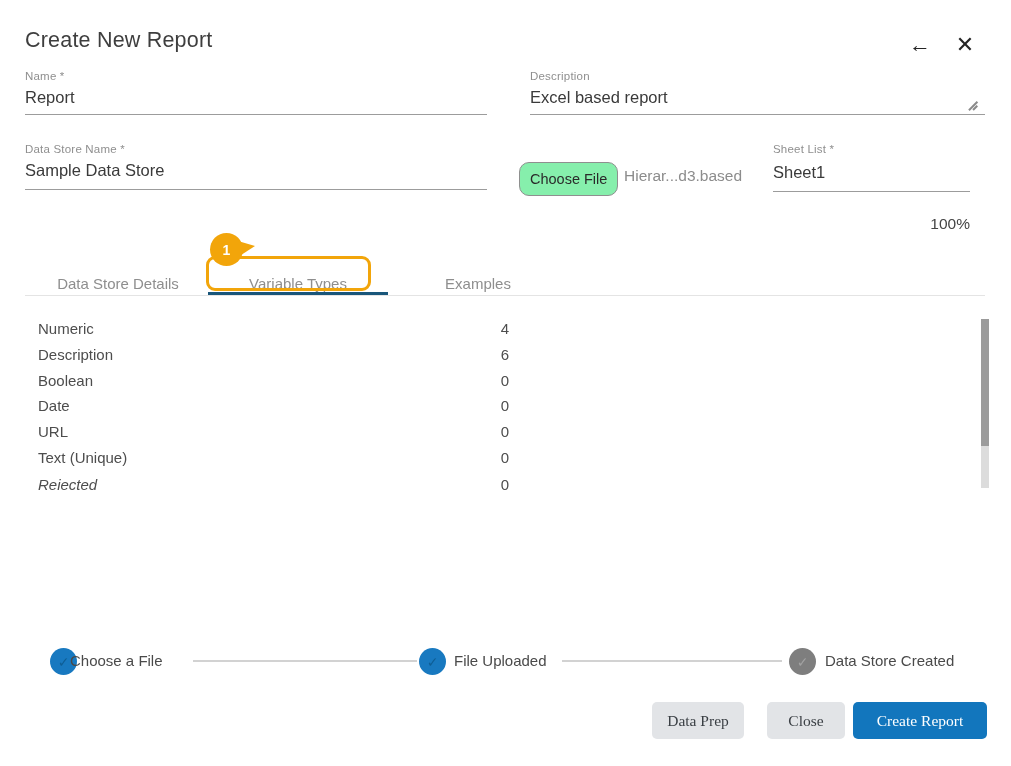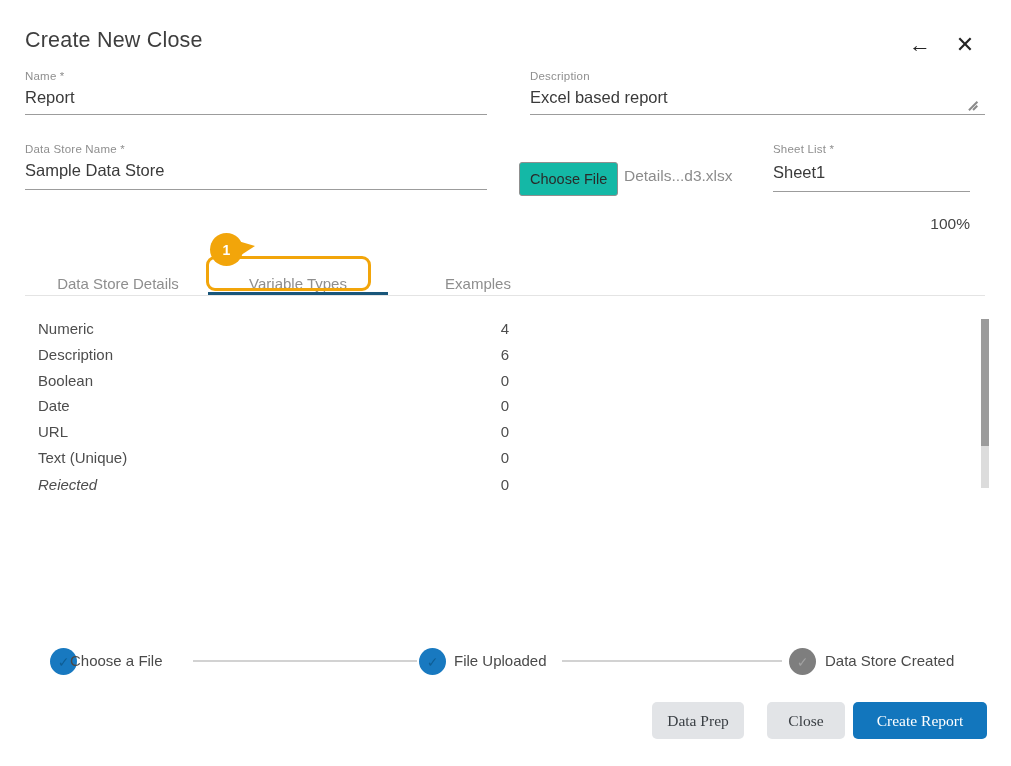--- a/index.html
+++ b/index.html
@@ -9,21 +9,21 @@
 
   .dialog-title { left: 25px; top: 28px; font-size: 21.5px; color: #3e3e3e; font-weight: 500; letter-spacing: 0.2px; }
   .icon-btn { width: 34px; height: 34px; font-size: 22px; color: #242424; display: flex; align-items: center; justify-content: center; cursor: pointer; }
   .back-btn { left: 903px; top: 28px; }
   .close-btn { left: 948px; top: 28px; }
 
   .field-label { font-size: 11.5px; color: #8f8f8f; letter-spacing: 0.2px; }
   .field-value { font-size: 16.5px; color: #3a3a3a; }
   .field-line { height: 1px; background: #9c9c9c; }
 
-  .choose-file-btn { left: 519px; top: 162px; height: 28px; padding: 16px 10px; background: #14b8a6; border: 1px solid #8f8f8f; border-radius: 3px; font-size: 14.5px; color: #2a2a2a; display: flex; align-items: center; cursor: pointer; font-family: "Liberation Sans", sans-serif; }
+  .choose-file-btn { left: 519px; top: 162px; height: 28px; padding: 16px 10px; background: #86efac; border: 1px solid #8f8f8f; border-radius: 10px; font-size: 14.5px; color: #2a2a2a; display: flex; align-items: center; cursor: pointer; font-family: "Liberation Sans", sans-serif; }
   .file-name { left: 624px; top: 167px; font-size: 15.5px; color: #8c8c8c; }
 
   .percent { left: 870px; top: 215px; width: 100px; text-align: right; font-size: 15.5px; color: #454545; }
 
   .tab { top: 258px; width: 180px; height: 34px; display: flex; align-items: flex-end; justify-content: center; font-size: 15px; color: #8e8e8e; cursor: pointer; }
   .tab-underline { left: 208px; top: 292px; width: 180px; height: 3px; background: #19567a; }
   .tabs-divider { left: 25px; top: 295px; width: 960px; height: 1px; background: #e4e4e4; }
 
   .ann-rect { left: 206px; top: 256px; width: 165px; height: 35px; border: 3.5px solid #f2a50a; border-radius: 9px; pointer-events: none; }
   .ann-bubble { left: 210px; top: 233px; width: 33px; height: 33px; background: #f2a50a; border-radius: 50%; color: #ffffff; font-size: 14px; font-weight: bold; display: flex; align-items: center; justify-content: center; }
@@ -47,42 +47,42 @@
   .btn-primary { background: #1276bd; color: #ffffff; font-weight: 500; }
 
   .resize-handle { left: 966px; top: 97px; width: 14px; height: 14px; }
   .resize-handle span { position: absolute; background: #8a8a8a; height: 1.5px; transform: rotate(-45deg); }
   .rh-l1 { width: 12px; left: 1px; top: 8px; }
   .rh-l2 { width: 6px; left: 6px; top: 10px; }
 </style>
 </head>
 <body>
 
-<div class="abs dialog-title">Create New Close</div>
+<div class="abs dialog-title">Create New Report</div>
 <div class="abs icon-btn back-btn">←</div>
 <div class="abs icon-btn close-btn">✕</div>
 
 <div class="abs field-label" style="left:25px; top:70px;">Name *</div>
 <div class="abs field-value" style="left:25px; top:88px;">Report</div>
 <div class="abs field-line" style="left:25px; top:114px; width:462px;"></div>
 
 <div class="abs field-label" style="left:530px; top:70px;">Description</div>
 <div class="abs field-value" style="left:530px; top:88px;">Excel based report</div>
 <div class="abs field-line" style="left:530px; top:114px; width:455px;"></div>
 <div class="abs resize-handle">
     <span class="rh-l1"></span>
     <span class="rh-l2"></span>
   </div>
 
 <div class="abs field-label" style="left:25px; top:143px;">Data Store Name *</div>
 <div class="abs field-value" style="left:25px; top:161px;">Sample Data Store</div>
 <div class="abs field-line" style="left:25px; top:189px; width:462px;"></div>
 
 <button class="abs choose-file-btn">Choose File</button>
-<div class="abs file-name">Details...d3.xlsx</div>
+<div class="abs file-name">Hierar...d3.based</div>
 
 <div class="abs field-label" style="left:773px; top:143px;">Sheet List *</div>
 <div class="abs field-value" style="left:773px; top:163px;">Sheet1</div>
 <div class="abs field-line" style="left:773px; top:191px; width:197px;"></div>
 
 <div class="abs percent">100%</div>
 
 <div class="abs tab" style="left:28px;">
     <span>Data Store Details</span>
   </div>

